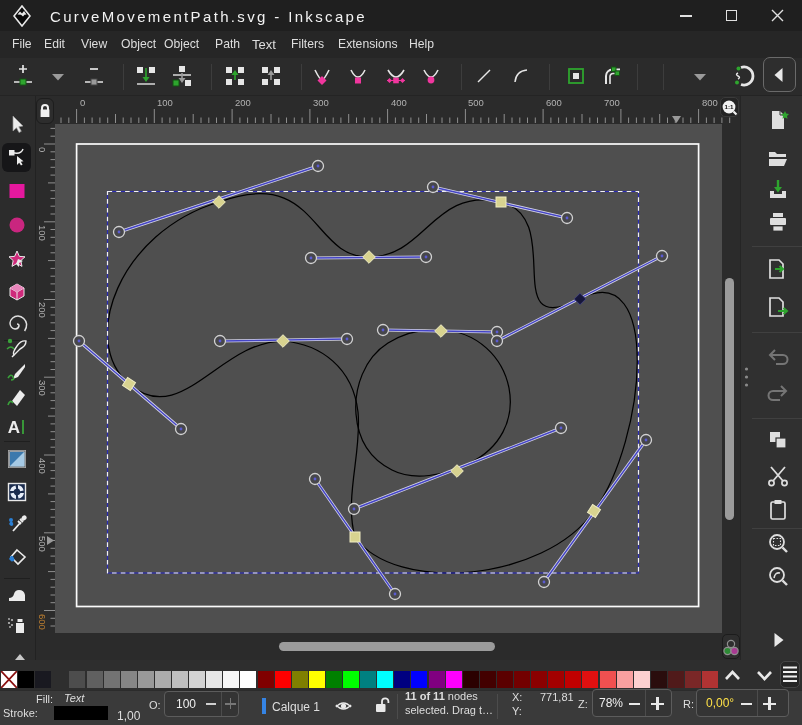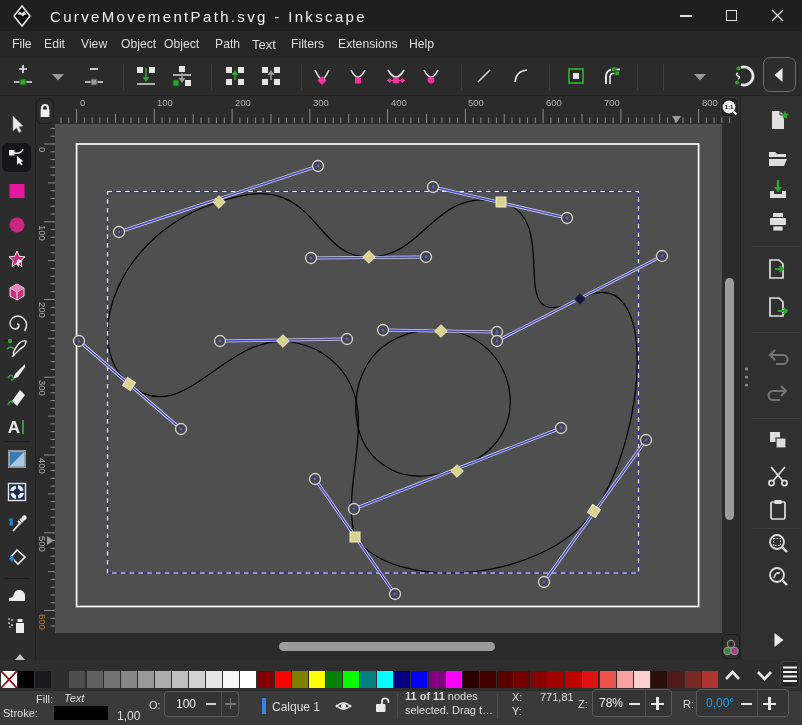--- a/index.html
+++ b/index.html
@@ -661,16 +661,16 @@
 <div class="a txt" style="font-size:15px;left:540px;top:731px">517,10</div>
 <div class="a txt" style="font-size:11px;left:578px;top:698px">Z:</div>
 <div class="a" style="left:592px;top:689px;width:80px;height:28px;background:#343434;border:1px solid #5c5c5c;border-radius:4px"></div>
 <div class="a txt" style="font-size:12px;left:599px;top:696px;color:#f0f0f0">78%</div>
 <div class="a" style="left:629px;top:702.6px;width:11px;height:2px;background:#e8e8e8"></div>
 <div class="a" style="left:645px;top:690px;width:1px;height:26px;background:#4c4c4c"></div>
 <div class="a" style="left:651px;top:702.6px;width:13px;height:2.2px;background:#e8e8e8"></div>
 <div class="a" style="left:656.4px;top:697.2px;width:2.2px;height:13px;background:#e8e8e8"></div>
 <div class="a txt" style="font-size:11px;left:683px;top:698px">R:</div>
 <div class="a" style="left:696px;top:689px;width:93px;height:28px;background:#343434;border:1px solid #5c5c5c;border-radius:4px"></div>
-<div class="a txt" style="font-size:12px;left:706px;top:696px;color:#0ea5e9">0,00°</div>
+<div class="a txt" style="font-size:12px;left:706px;top:696px;color:#fde047">0,00°</div>
 <div class="a" style="left:741px;top:702.6px;width:11px;height:2px;background:#e8e8e8"></div>
 <div class="a" style="left:757px;top:690px;width:1px;height:26px;background:#4c4c4c"></div>
 <div class="a" style="left:763px;top:702.6px;width:13px;height:2.2px;background:#e8e8e8"></div>
 <div class="a" style="left:768.4px;top:697.2px;width:2.2px;height:13px;background:#e8e8e8"></div>
 </body></html>

